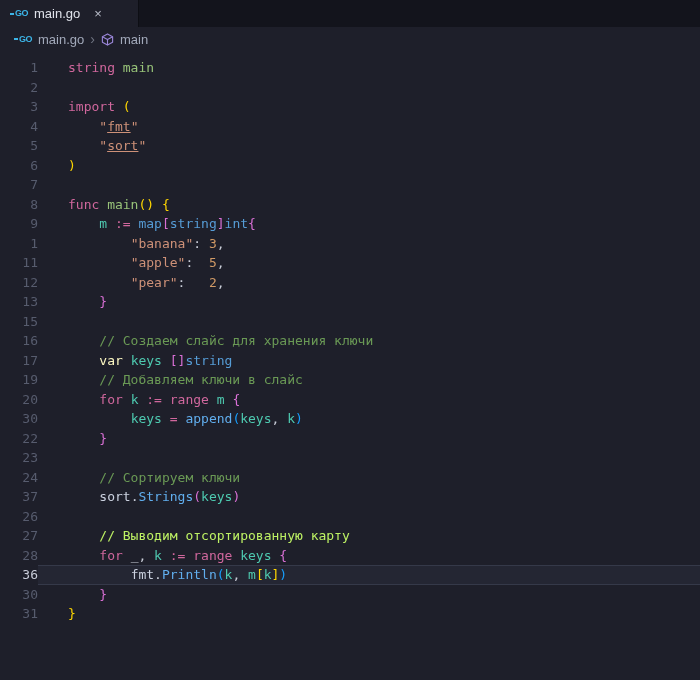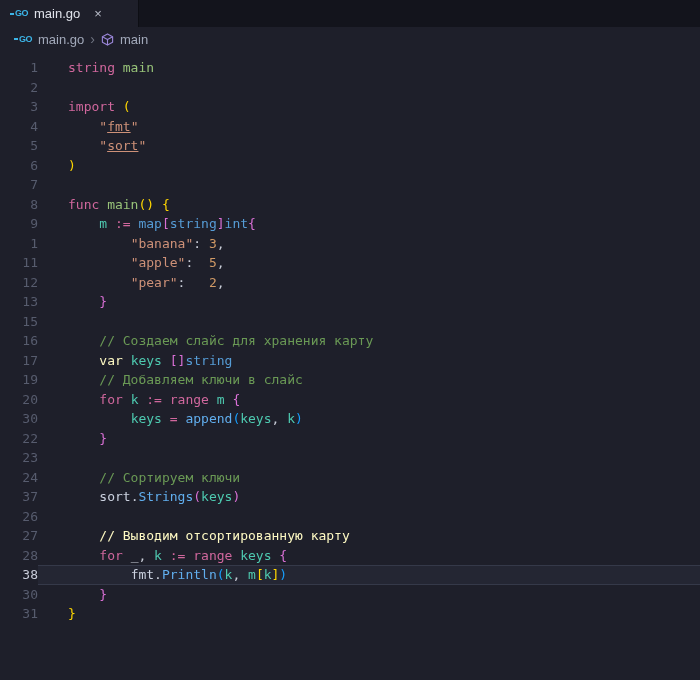--- a/index.html
+++ b/index.html
@@ -111,21 +111,21 @@
       <div class="line">
         <span class="ln">13</span>
         <span class="code"><span style="color: rgb(201, 205, 216);">    </span><span style="color: rgb(218, 112, 214);">}</span></span>
       </div>
       <div class="line">
         <span class="ln">15</span>
         <span class="code"></span>
       </div>
       <div class="line">
         <span class="ln">16</span>
-        <span class="code"><span style="color: rgb(201, 205, 216);">    </span><span style="color: rgb(106, 153, 85);">// Создаем слайс для хранения карту</span></span>
+        <span class="code"><span style="color: rgb(201, 205, 216);">    </span><span style="color: rgb(106, 153, 85);">// Создаем слайс для хранения ключи</span></span>
       </div>
       <div class="line">
         <span class="ln">17</span>
         <span class="code"><span style="color: rgb(201, 205, 216);">    </span><span style="color: #fef9c3;">var</span><span style="color: rgb(201, 205, 216);"> </span><span style="color: rgb(78, 201, 176);">keys</span><span style="color: rgb(201, 205, 216);"> </span><span style="color: rgb(218, 112, 214);">[]</span><span style="color: rgb(86, 156, 214);">string</span></span>
       </div>
       <div class="line">
         <span class="ln">19</span>
         <span class="code"><span style="color: rgb(201, 205, 216);">    </span><span style="color: rgb(106, 153, 85);">// Добавляем ключи в слайс</span></span>
       </div>
       <div class="line">
@@ -151,28 +151,28 @@
       <div class="line">
         <span class="ln">37</span>
         <span class="code"><span style="color: rgb(201, 205, 216);">    </span><span style="color: rgb(204, 210, 224);">sort</span><span style="color: rgb(201, 205, 216);">.</span><span style="color: rgb(97, 174, 238);">Strings</span><span style="color: rgb(218, 112, 214);">(</span><span style="color: rgb(78, 201, 176);">keys</span><span style="color: rgb(218, 112, 214);">)</span></span>
       </div>
       <div class="line">
         <span class="ln">26</span>
         <span class="code"></span>
       </div>
       <div class="line">
         <span class="ln">27</span>
-        <span class="code"><span style="color: rgb(201, 205, 216);">    </span><span style="color: #fef9c3;">// Выводим отсортированную карту</span></span>
+        <span class="code"><span style="color: rgb(201, 205, 216);">    </span><span style="color: #bef264;">// Выводим отсортированную карту</span></span>
       </div>
       <div class="line">
         <span class="ln">28</span>
         <span class="code"><span style="color: rgb(201, 205, 216);">    </span><span style="color: rgb(208, 103, 157);">for</span><span style="color: rgb(201, 205, 216);"> </span><span style="color: rgb(201, 205, 216);">_</span><span style="color: rgb(201, 205, 216);">, </span><span style="color: rgb(78, 201, 176);">k</span><span style="color: rgb(201, 205, 216);"> </span><span style="color: rgb(208, 103, 157);">:=</span><span style="color: rgb(201, 205, 216);"> </span><span style="color: rgb(208, 103, 157);">range</span><span style="color: rgb(201, 205, 216);"> </span><span style="color: rgb(78, 201, 176);">keys</span><span style="color: rgb(201, 205, 216);"> </span><span style="color: rgb(218, 112, 214);">{</span></span>
       </div>
       <div class="line active">
-        <span class="ln">38</span>
+        <span class="ln">36</span>
         <span class="code"><span style="color: rgb(201, 205, 216);">        </span><span style="color: rgb(204, 210, 224);">fmt</span><span style="color: rgb(201, 205, 216);">.</span><span style="color: rgb(97, 174, 238);">Println</span><span style="color: rgb(23, 159, 255);">(</span><span style="color: rgb(78, 201, 176);">k</span><span style="color: rgb(201, 205, 216);">, </span><span style="color: rgb(78, 201, 176);">m</span><span style="color: rgb(255, 215, 0);">[</span><span style="color: rgb(78, 201, 176);">k</span><span style="color: rgb(255, 215, 0);">]</span><span style="color: rgb(23, 159, 255);">)</span></span>
       </div>
       <div class="line">
         <span class="ln">30</span>
         <span class="code"><span style="color: rgb(201, 205, 216);">    </span><span style="color: rgb(218, 112, 214);">}</span></span>
       </div>
       <div class="line">
         <span class="ln">31</span>
         <span class="code"><span style="color: rgb(255, 215, 0);">}</span></span>
       </div>

